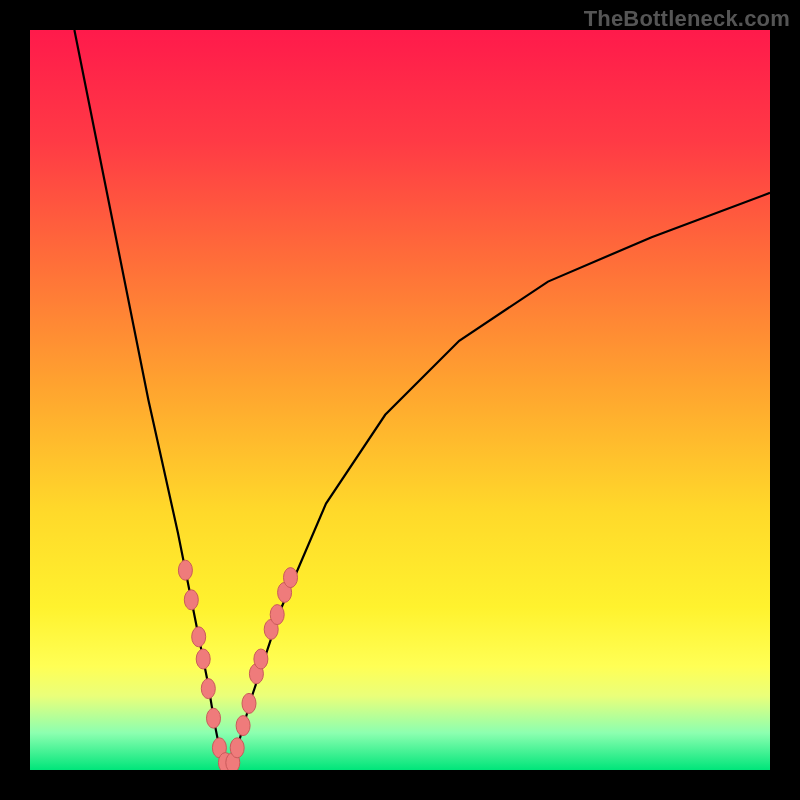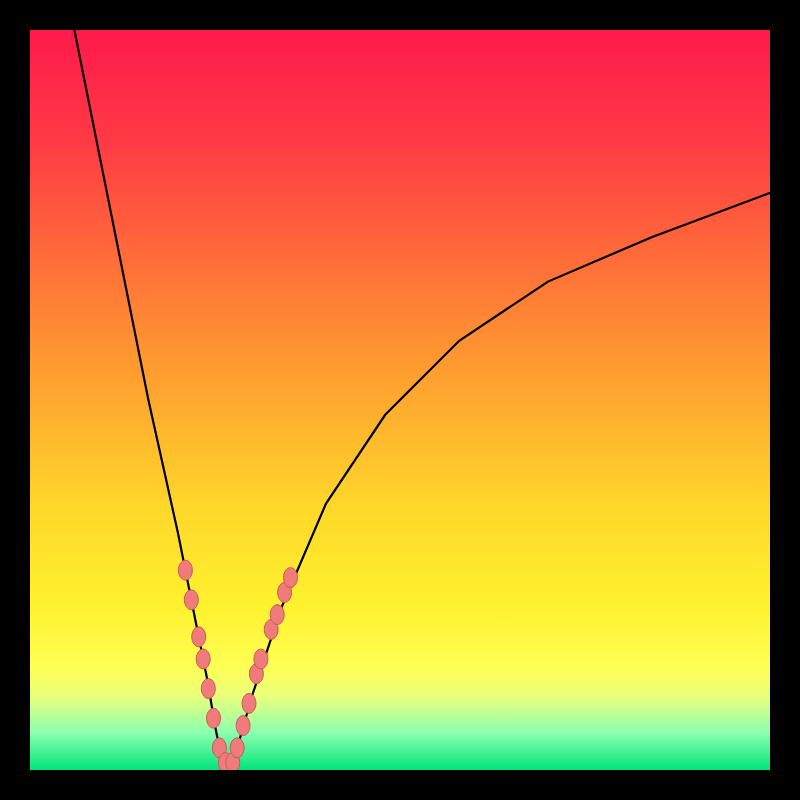--- a/index.html
+++ b/index.html
@@ -62,20 +62,21 @@
   .bead {
     fill: #ef7b7b;
     stroke: #c95a5a;
     stroke-width: 1;
   }
 </style>
 </head>
 <body>
 
 <div class="frame">
+  <div class="watermark">TheBottleneck.com</div>
   <div class="plot">
     <svg class="curve" viewBox="0 0 740 740">
       <path id="curvePath" class="curve-path" d="M44.4 0.0 L59.2 74.0 L74.0 148.0 L88.8 222.0 L103.6 296.0 L118.4 370.0 L133.2 436.6 L148.0 503.2 L162.8 577.2 L177.6 651.2 L185.0 695.6 L192.4 732.6 L199.8 732.6 L207.2 717.8 L222.0 666.0 L251.6 577.2 L296.0 473.6 L355.2 384.8 L429.2 310.8 L518.0 251.6 L621.6 207.2 L740.0 162.8"></path>
       <g id="beads">
           <ellipse cx="155.4" cy="540.2" rx="7" ry="10" class="bead"></ellipse>
           <ellipse cx="161.3" cy="569.8" rx="7" ry="10" class="bead"></ellipse>
           <ellipse cx="168.7" cy="606.8" rx="7" ry="10" class="bead"></ellipse>
           <ellipse cx="173.2" cy="629.0" rx="7" ry="10" class="bead"></ellipse>
           <ellipse cx="178.3" cy="658.6" rx="7" ry="10" class="bead"></ellipse>
           <ellipse cx="183.5" cy="688.2" rx="7" ry="10" class="bead"></ellipse>

